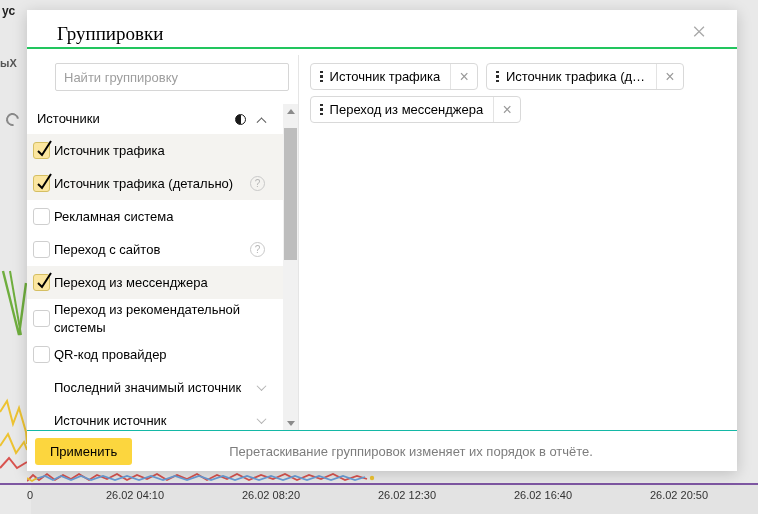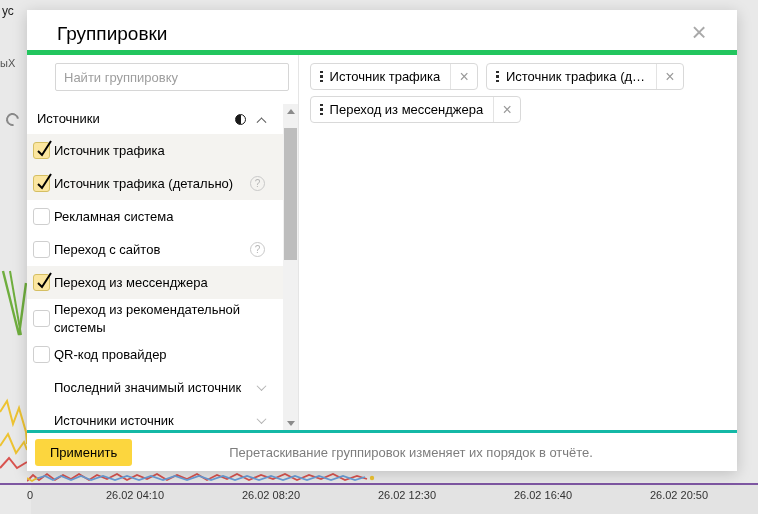--- a/index.html
+++ b/index.html
@@ -5,21 +5,21 @@
   * { margin:0; padding:0; box-sizing:border-box; }
   html,body { width:758px; height:514px; }
   body {
     font-family:"Liberation Sans", sans-serif;
     background:#e9e9e9;
     position:relative;
     overflow:hidden;
     color:#000;
   }
   
-  .bg-frag { position:absolute; color:#444; font-size:11px; }
+  .bg-frag { position:absolute; color:#444; font-size:11px;font-weight:bold; }
   .bg-frag.f1 { left:2px; top:4px; color:#222; font-size:12px; }
   .bg-frag.f2 { left:0; top:57px; color:#555; }
   .refresh-icon {
     position:absolute; left:6px; top:113px; width:13px; height:13px;
     border:2px solid #8a8a8a; border-radius:50%;
     border-right-color:transparent; transform:rotate(35deg);
   }
   .bg-svg { position:absolute; }
   
   .axis-line { position:absolute; left:0; top:483px; width:758px; height:2px; }
@@ -29,21 +29,21 @@
   .axis-label:nth-of-type(2){ left:240px;text-align:right; }
   .axis-label:nth-of-type(3){ left:376px; }
   .axis-label:nth-of-type(4){ left:512px; }
   .axis-label:nth-of-type(5){ left:648px; }
   .axis-zero { position:absolute; left:-4px; top:4px; font-size:11px; color:#333; }
   
   .modal {
     position:absolute; left:27px; top:10px; width:710px; height:461px;
     background:#fff; box-shadow:0 3px 14px rgba(0,0,0,.18);
   }
-  .modal-header { position:absolute; left:0; top:0; width:100%; height:45px; border-bottom:5px solid #22c55e; }
+  .modal-header { position:absolute; left:0; top:0; width:100%; height:39px; border-bottom:2px solid #22c55e;font-family:Liberation Serif, serif; }
   .modal-title { position:absolute; left:30px; top:13px; font-size:19px; color:#000; }
   .modal-close {
     position:absolute; right:24px; top:9px; width:28px; height:28px;
     font-size:26px; line-height:26px; text-align:center; color:#a9a9a9; cursor:pointer; font-weight:300;
   }
   
   .search-input {
     position:absolute; left:28px; top:53px; width:234px; height:28px;
     border:1px solid #d6d6d6; border-radius:2px; padding:0 8px;
     font-family:"Liberation Sans", sans-serif; font-size:13px; color:#a16207; outline:none;
@@ -98,21 +98,21 @@
   .chip-drag i { width:2.6px; height:2.6px; background:#2b2b2b; }
   .chip-label { font-size:13px; color:#000; padding-right:10px; white-space:nowrap; }
   .chip[data-truncated="true"] .chip-label { max-width:150px; overflow:hidden; text-overflow:ellipsis; }
   .chip-x {
     align-self:stretch; display:flex; align-items:center; justify-content:center;
     width:27px; border-left:1px solid #e3e3e3; color:#9a9a9a; font-size:16px; cursor:pointer;
   }
   
   .modal-footer {
     position:absolute; left:0; top:420px; width:100%; height:41px;
-    border-top:3px solid #14b8a6; display:flex; align-items:center;
+    border-top:1px solid #14b8a6; display:flex; align-items:center;
   }
   .apply-button {
     margin-left:8px; height:27px; padding:0 15px;
     background:#fcd63e; border:none; border-radius:3px;
     font-family:"Liberation Sans", sans-serif; font-size:13px; color:#000; cursor:pointer;
   }
   .footer-hint { position:absolute; left:50%; transform:translateX(-42%); font-size:13px; color:#7d7d7d; white-space:nowrap; }
 </style>
 </head>
 <body>
@@ -261,21 +261,21 @@
           <span class="trail">
 
             <span class="chev chev-down"></span>
           </span>
         </div>
 
         <div class="list-row" data-checked="false" data-highlighted="false" data-help="false" data-expandable="true">
           <span class="checkbox">
             
           </span>
-          <span class="row-label">Источники источник</span>
+          <span class="row-label">Источник источник</span>
           <span class="trail">
 
             <span class="chev chev-down"></span>
           </span>
         </div>
       </div>
   </div>
 
   <div class="scrollbar">
     <span class="sb-arrow up">

